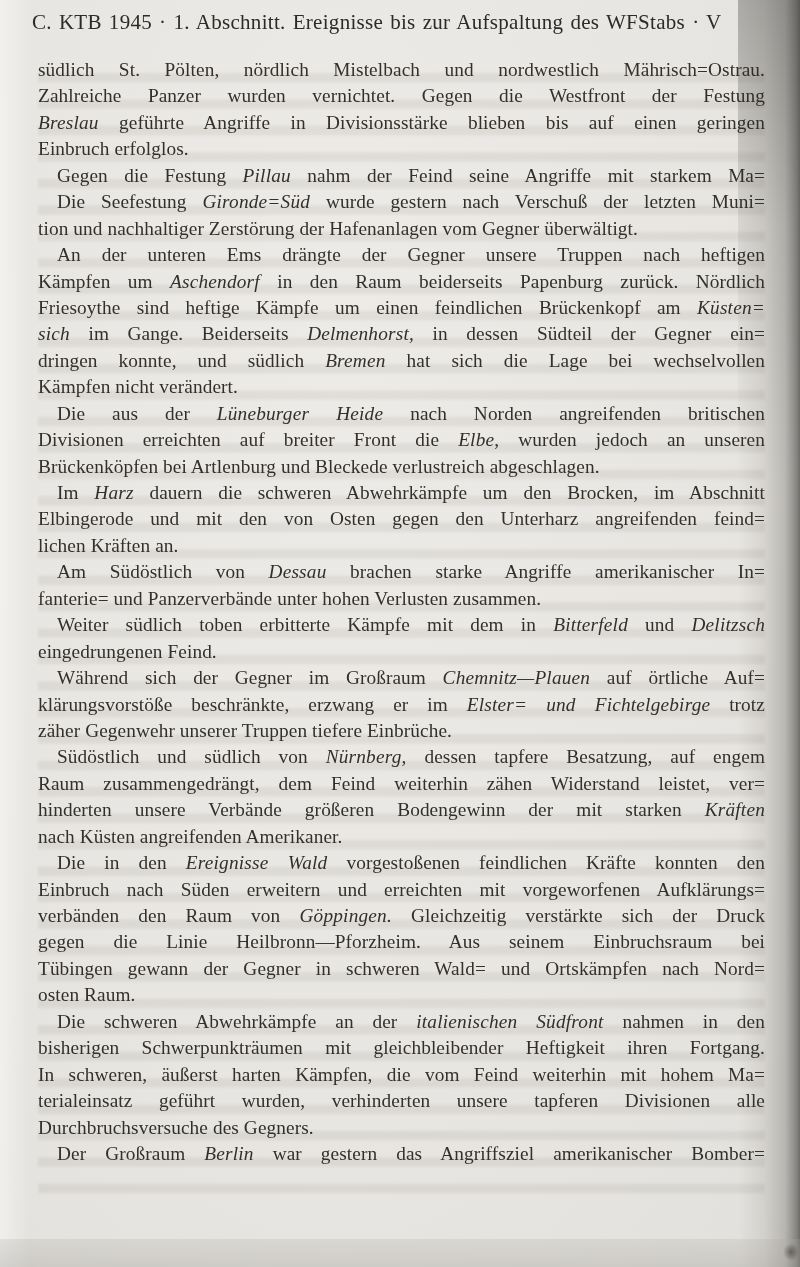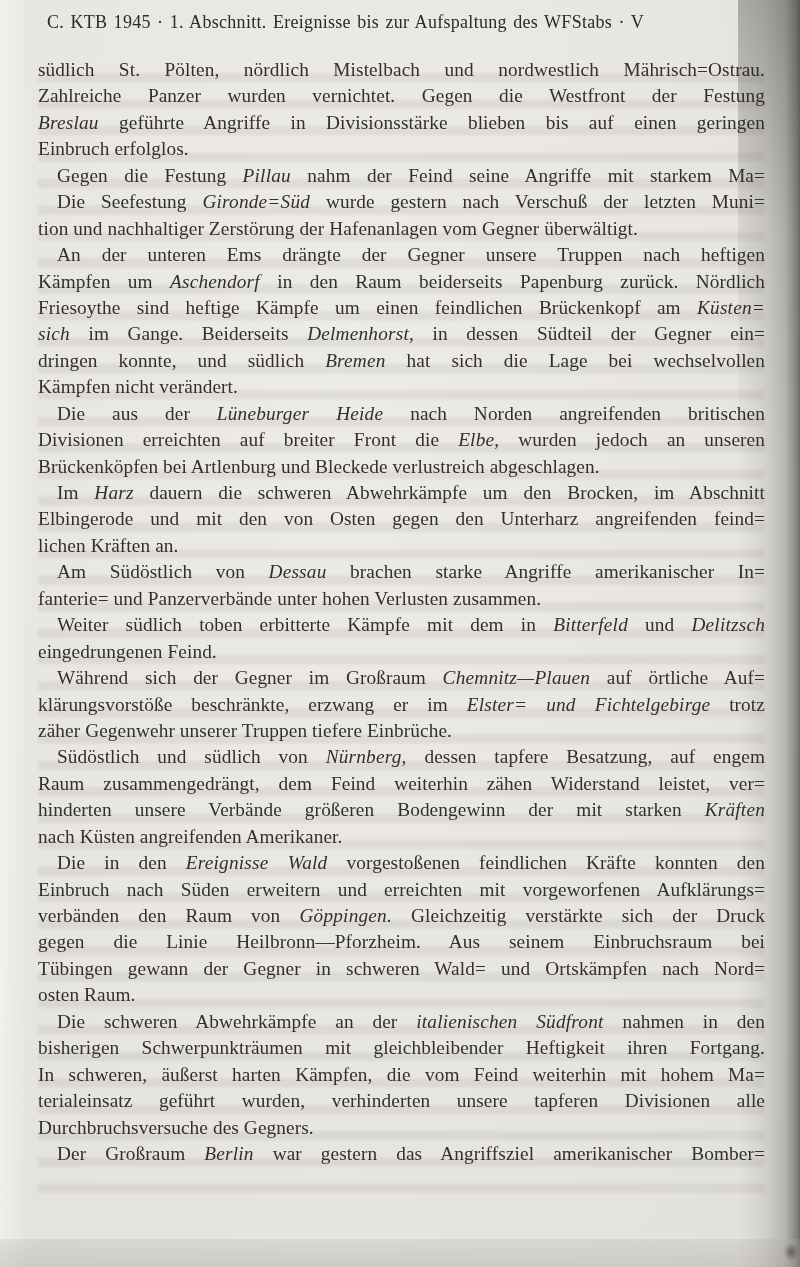--- a/index.html
+++ b/index.html
@@ -6,22 +6,22 @@
   body {
     width:800px; height:1267px; overflow:hidden;
     font-family:"Liberation Serif","DejaVu Serif",serif;
     background:#e9e7e3;
   }
   .page {
     position:relative; width:800px; height:1267px;
     background: radial-gradient(ellipse at 42% 28%, #edebe7 0%, #e8e6e2 55%, #e2e0dc 100%);
   }
   .running-header {
-    position:absolute; left:47px; top:11px; width:700px;
-    font-size:18px; line-height:22px; color:#2d2b27;
+    position:absolute; left:32px; top:11px; width:700px;
+    font-size:21px; line-height:22px; color:#2d2b27;
     letter-spacing:0.3px; word-spacing:1.5px; z-index:2;
   }
   .body-text {
     position:absolute; left:38px; top:57px; width:727px;
     font-size:19.3px; color:#33302b; letter-spacing:0.1px; z-index:2;
   }
   .line {
     height:26.45px; line-height:26.45px;
     text-align:justify; text-align-last:left;
     white-space:nowrap; overflow:visible;

